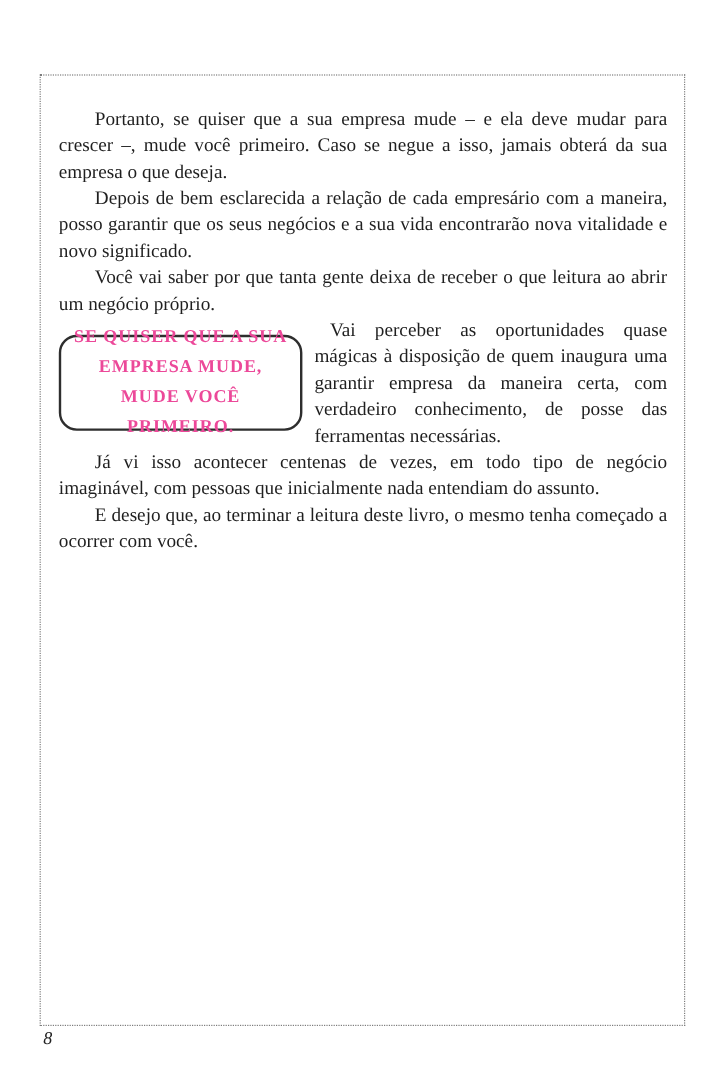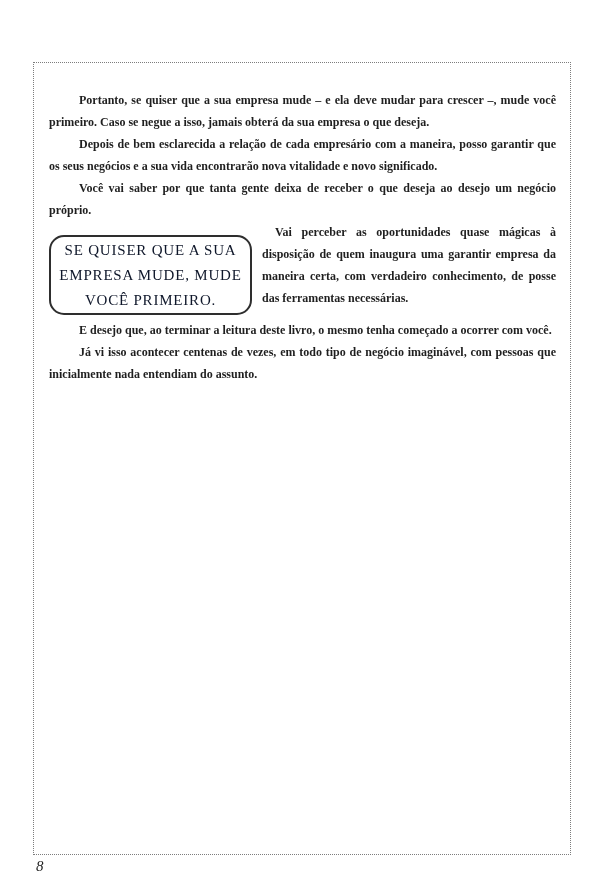--- a/index.html
+++ b/index.html
@@ -22,27 +22,26 @@
     background:var(--background);
   }
   .frame{
     position:absolute;
     left:33px;top:62px;
     width:538px;height:793px;
     border:1px dotted var(--border-dotted);
     padding:26px 14px 0 15px;
   }
   .body-par{
-    font-size:12px;
+    font-size:16px;
     line-height:22px;
     color:var(--text);
     text-align:justify;
     text-indent:30px;
     hyphens:auto;
-    font-weight:bold;
   }
   .quote-wrap{
     
   }
   .quote-wrap .body-par{
     text-indent:13px;
   }
   .pull-quote{
     float:left;
     width:203px;height:80px;
@@ -52,21 +51,22 @@
     display:flex;
     align-items:center;
     justify-content:center;
     text-align:center;
     padding:0 8px;
   }
   .pull-quote span{
     font-size:15px;
     line-height:25px;
     letter-spacing:0.8px;
-    color:#0f172a;
+    color:#ec4899;
+    font-weight:bold;
   }
   .clear{clear:both;}
   .page-number{
     position:absolute;
     left:36px;top:857px;
     font-style:italic;
     font-size:15px;
     line-height:18px;
     color:#222222;
   }
@@ -76,31 +76,31 @@
 
 <div class="sheet">
 
   <div class="frame">
 
     <p class="body-par">Portanto, se quiser que a sua empresa mude – e ela deve mudar para crescer –, mude você primeiro. Caso se negue a isso, jamais obterá da sua empresa o que deseja.</p>
 
 
     <p class="body-par">Depois de bem esclarecida a relação de cada empresário com a maneira, posso garantir que os seus negócios e a sua vida encontrarão nova vitalidade e novo significado.</p>
 
-    <p class="body-par">Você vai saber por que tanta gente deixa de receber o que deseja ao desejo um negócio próprio.</p>
+    <p class="body-par">Você vai saber por que tanta gente deixa de receber o que leitura ao abrir um negócio próprio.</p>
 
     <div class="quote-wrap">
       <div class="pull-quote">
         <span>SE QUISER QUE A SUA EMPRESA MUDE, MUDE VOCÊ PRIMEIRO.</span>
       </div>
       <p class="body-par">Vai perceber as oportunidades quase mágicas à disposição de quem inaugura uma garantir empresa da maneira certa, com verdadeiro conhecimento, de posse das ferramentas necessárias.</p>
       <div class="clear"></div>
     </div>
 
+    <p class="body-par">Já vi isso acontecer centenas de vezes, em todo tipo de negócio imaginável, com pessoas que inicialmente nada entendiam do assunto.</p>
+
     <p class="body-par">E desejo que, ao terminar a leitura deste livro, o mesmo tenha começado a ocorrer com você.</p>
-
-    <p class="body-par">Já vi isso acontecer centenas de vezes, em todo tipo de negócio imaginável, com pessoas que inicialmente nada entendiam do assunto.</p>
 
   </div>
 
   <div class="page-number">8</div>
 
 </div>
 
 </body></html>

